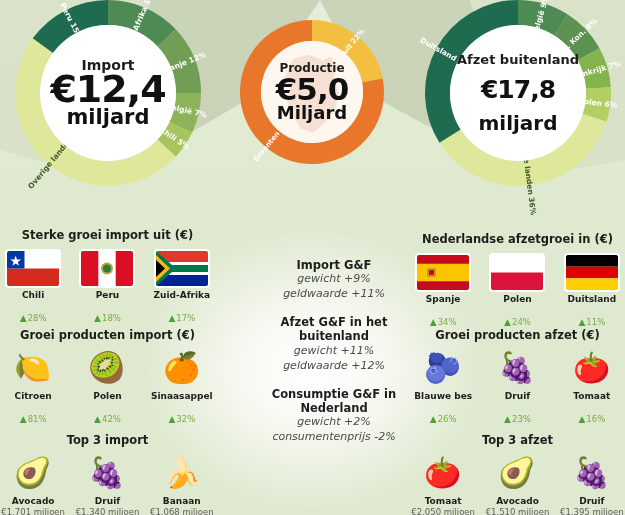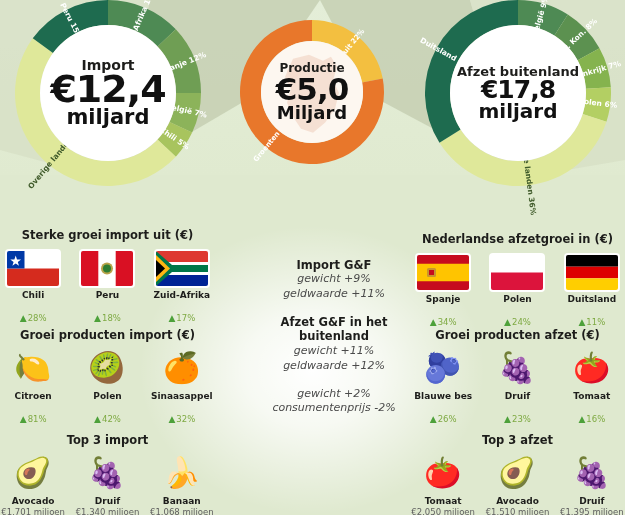--- a/index.html
+++ b/index.html
@@ -117,21 +117,21 @@
           <path d="M185.81648574382928,87.16048168377387 A93,93 0 0 1 181.44825601544926,121.73858047687011 L157.67184310807045,114.01315561749642 A68,68 0 0 0 160.86581753312248,88.7302446720067 Z" fill="#b3cf63"></path>
           <path d="M181.44825601544926,121.73858047687011 A93,93 0 0 1 14.477502928312603,142.83189193304668 L35.58570106586298,129.4362220585718 A68,68 0 0 0 157.67184310807045,114.01315561749642 Z" fill="#dfe89a"></path>
           <path d="M14.477502928312603,142.83189193304668 A93,93 0 0 1 92.99999999999999,0 L92.99999999999999,25 A68,68 0 0 0 35.58570106586298,129.4362220585718 Z" fill="#1e6b4f"></path>
         </svg><div class="seglabel">
           <span style="transform: translate(22.4588px, -77.3036px) rotate(-73.8deg) translate(-50%, -50%); font-size: 7.5px;">België 9%</span>
           <span style="transform: translate(58.682px, -55.106px) rotate(-43.2deg) translate(-50%, -50%); font-size: 7.5px;">Ver. Kon. 8%</span>
           <span style="transform: translate(77.3036px, -22.4588px) rotate(-16.2deg) translate(-50%, -50%); font-size: 7.5px;">Frankrijk 7%</span>
           <span style="transform: translate(79.8652px, 10.0893px) rotate(7.2deg) translate(-50%, -50%); font-size: 7.5px;">Polen 6%</span>
           <span class="dark" style="transform: translate(10.0893px, 79.8652px) rotate(82.8deg) translate(-50%, -50%); font-size: 7.5px;">Overige landen 36%</span>
           <span style="transform: translate(-70.5427px, -38.7812px) rotate(388.8deg) translate(-50%, -50%); font-size: 7.5px;">Duitsland 34%</span>
-        </div><div class="hole" style="left: 25px; top: 25px; width: 136px; height: 136px; background: rgb(255, 255, 255);">
+        </div><div class="hole" style="left: 25px; top: 25px; width: 136px; height: 136px; background: rgb(255, 255, 255); gap: 12px;">
           <div class="d-title" style="font-size: 13px; position: relative; z-index: 2;">Afzet buitenland</div>
           <div class="d-value" style="font-size: 25px; position: relative; z-index: 2;">€17,8</div>
           <div class="d-unit" style="font-size: 20px; position: relative; z-index: 2;">miljard</div>
         </div></div>
     </div>
 
   <div id="left-panel" class="panel" style="left:0;top:228px;width:215px;">
       <div style="position: absolute; left: 0px; top: 0px; width: 215px;">
         <div class="sec-title">Sterke groei import uit (€)</div>
         <div class="items" style="margin-top: 9px;">
@@ -295,17 +295,18 @@
         <div class="cc-h">Import G&amp;F</div>
         <div class="cc-l">gewicht +9%</div>
         <div class="cc-l">geldwaarde +11%</div>
       </div>
       <div class="cc-block">
         <div class="cc-h">Afzet G&amp;F in het buitenland</div>
         <div class="cc-l">gewicht +11%</div>
         <div class="cc-l">geldwaarde +12%</div>
       </div>
       <div class="cc-block">
+        <div class="cc-h">Consumptie G&amp;F in Nederland</div>
         <div class="cc-l">gewicht +2%</div>
         <div class="cc-l">consumentenprijs -2%</div>
       </div>
     </div>
 </div>
 
 </body></html>

